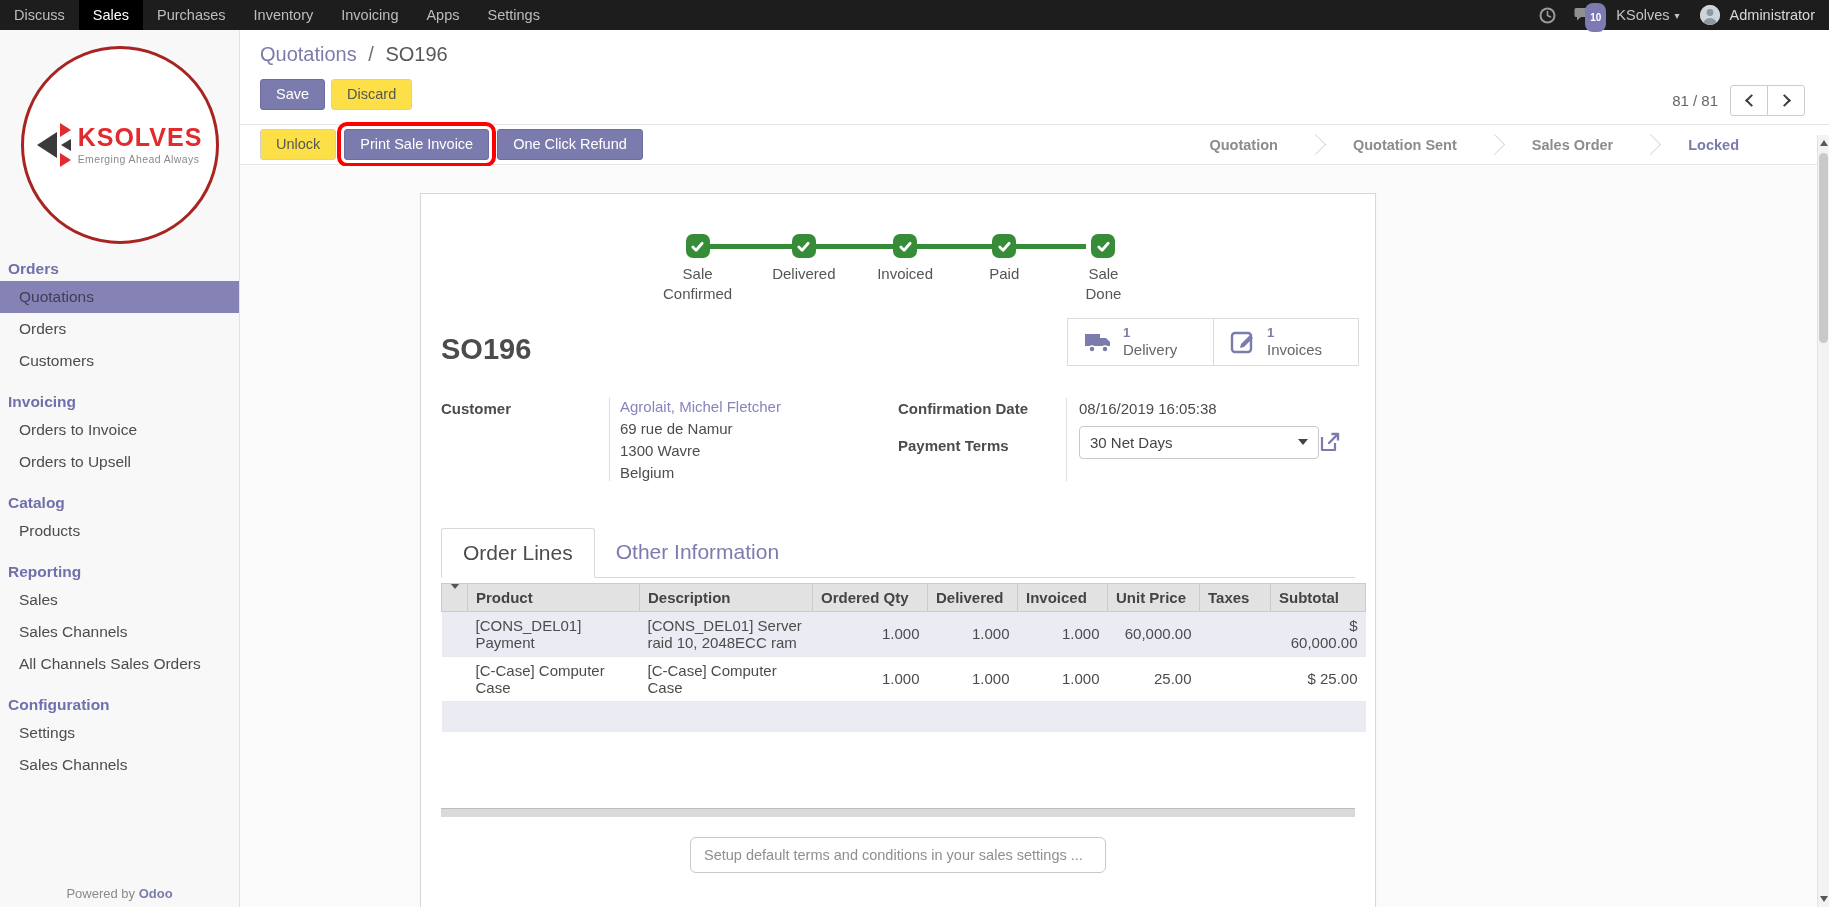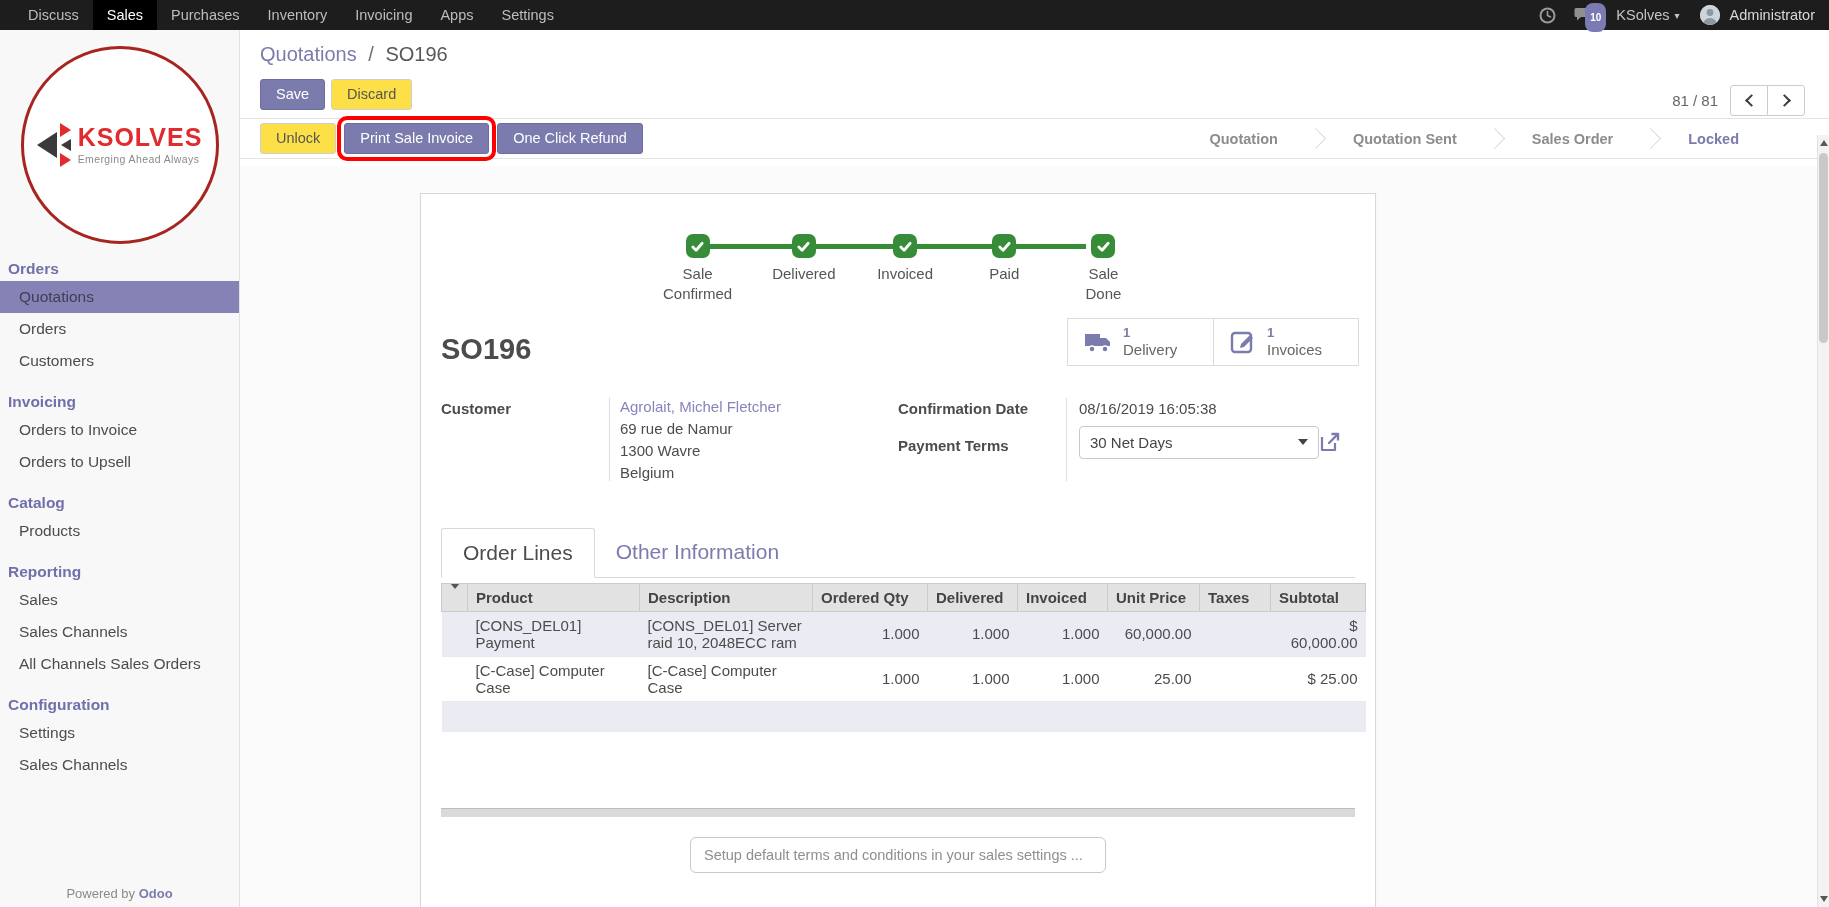--- a/index.html
+++ b/index.html
@@ -7,21 +7,21 @@
   body {
     width:1829px; height:907px; position:relative; overflow:hidden;
     font-family:"Liberation Sans", sans-serif; background:#fff; color:#4c4c4c;
   }
 
   
   .topbar {
     position:absolute; top:0; left:0; width:1829px; height:30px;
     background:#1d1d1d; display:flex; align-items:stretch; z-index:30;
   }
-  .nav-left { display:flex; align-items:stretch; padding-left:14px; }
+  .nav-left { display:flex; align-items:stretch; }
   .nav-item {
     color:#bdbdbd; font-size:14.5px; padding:0 14px; display:flex; align-items:center;
     cursor:pointer; white-space:nowrap;
   }
   .nav-item.active { background:#000; color:#fff; }
   .nav-right { margin-left:auto; display:flex; align-items:center; gap:10px; padding-right:14px; color:#c4c4c4; }
   .icon-btn { display:flex; align-items:center; position:relative; cursor:pointer; }
   .msg-badge {
     position:absolute; top:-4px; right:-14px; background:#7b7ab2; color:#fff;
     font-size:10px; font-weight:bold; border-radius:8px; padding:9px 5px; line-height:11px;
@@ -86,21 +86,21 @@
     display:flex; align-items:center; justify-content:center; cursor:pointer;
   }
   .pager-btn.prev { border-radius:3px 0 0 3px; }
   .pager-btn.next { border-radius:0 3px 3px 0; margin-left:-1px; }
   .chev { width:9px; height:9px; border-top:2.5px solid #3c3c3c; border-right:2.5px solid #3c3c3c; }
   .chev.left  { transform:rotate(-135deg); margin-left:4px; }
   .chev.right { transform:rotate(45deg);  margin-right:4px; }
 
   
   .statusbar {
-    margin-top:8px; height:41px; background:#fff;
+    margin-top:14px; height:41px; background:#fff;
     border-top:1px solid #e4e4e4; border-bottom:1px solid #e4e4e4;
     display:flex; align-items:center; padding:0 20px;
   }
   .sb-buttons { display:flex; gap:8px; align-items:center; }
   .sb-steps { margin-left:auto; display:flex; align-items:center; margin-right:40px; }
   .sb-step { font-size:14.5px; font-weight:bold; color:#8c8c8c; padding:0 30px; white-space:nowrap; cursor:pointer; }
   .sb-step.active { color:#7C7BAD; }
   .sb-chevron { width:15px; height:15px; border-top:1px solid #d8d8d8; border-right:1px solid #d8d8d8; transform:rotate(45deg); flex:none; }
 
   

